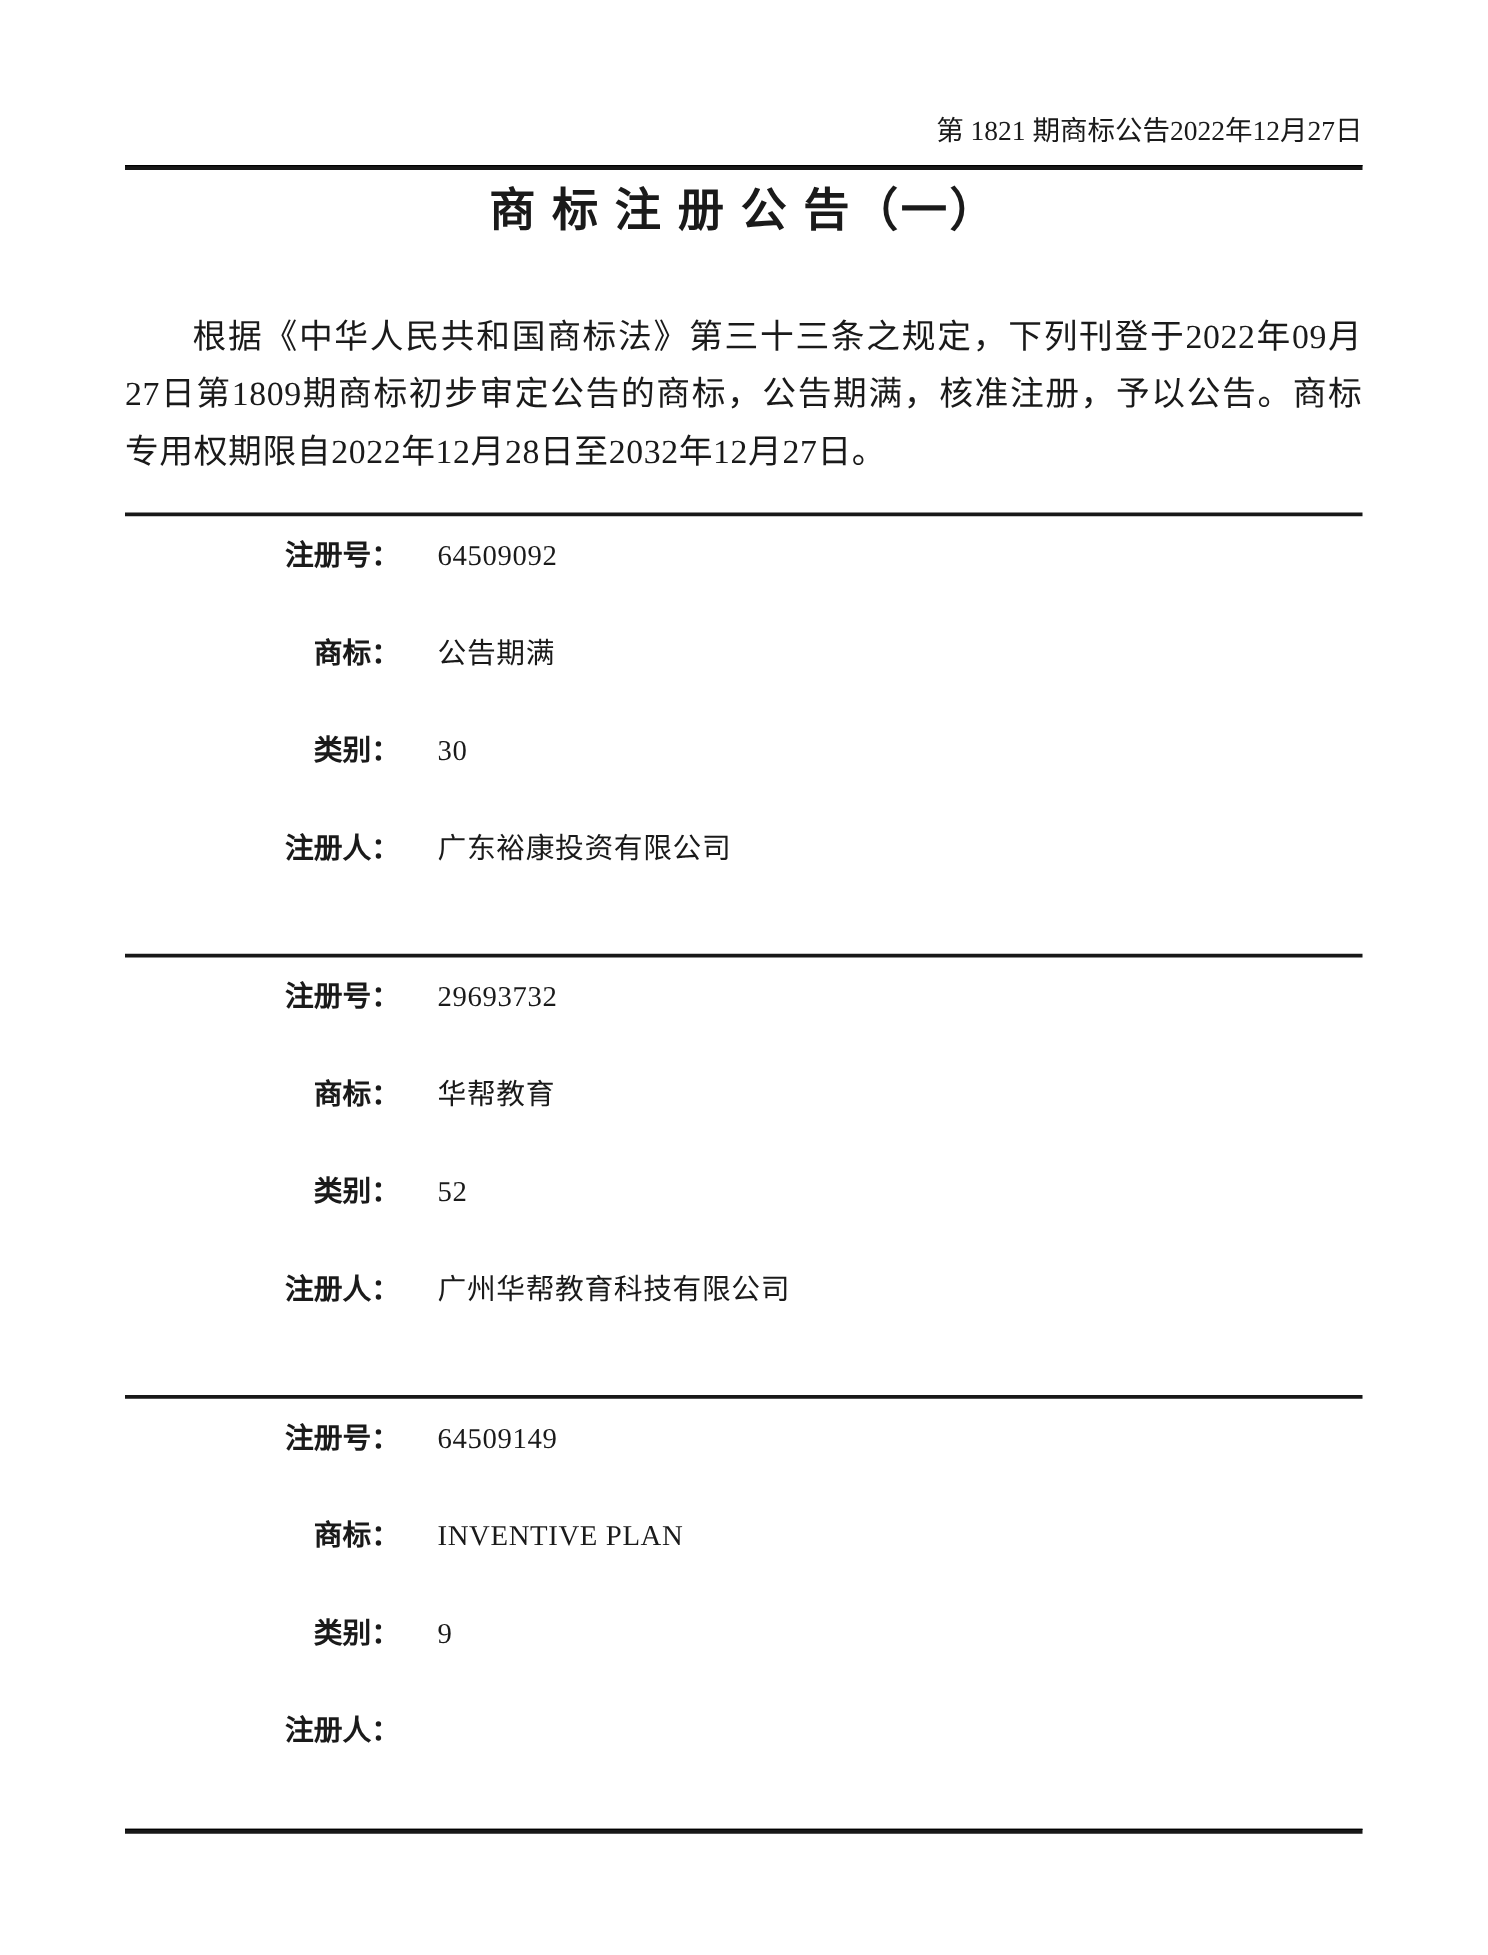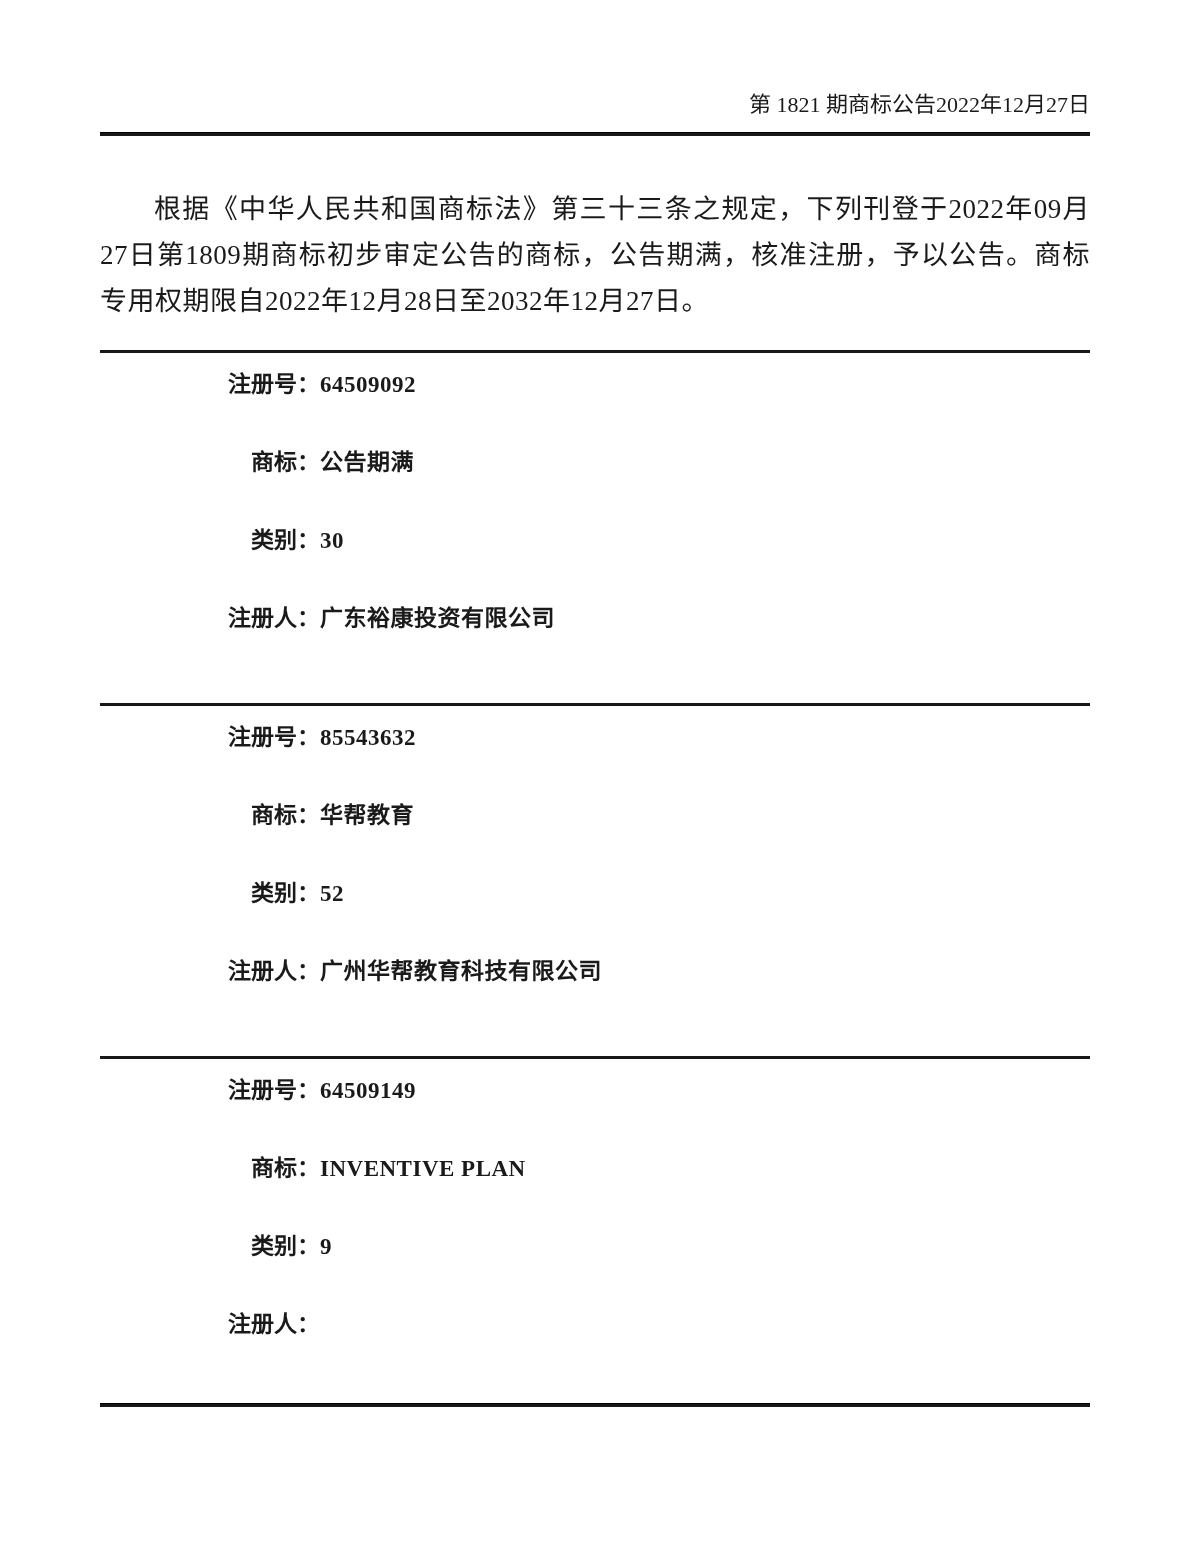--- a/index.html
+++ b/index.html
@@ -73,38 +73,40 @@
     font-size: 23px;
     line-height: 30px;
   }
   .row .label {
     flex: 0 0 220px;
     text-align: right;
     font-weight: bold;
     white-space: pre;
   }
   .row .value {
-    font-weight: bold;
+    margin-left: 30px;
+    font-weight: normal;
     letter-spacing: 0.5px;
   }
   .bottom-rule {
     margin-top: -6px;
   }
 </style>
 </head>
 <body>
 
 <div class="page">
 
   <div class="header-bar">
     <span>第 1821 期商标公告</span>
     <span>2022年12月27日</span>
   </div>
   <div class="rule header-rule"></div>
 
+  <div class="doc-title">商 标 注 册 公 告（一）</div>
 
   <div class="intro">根据《中华人民共和国商标法》第三十三条之规定，下列刊登于2022年09月27日第1809期商标初步审定公告的商标，公告期满，核准注册，予以公告。商标专用权期限自2022年12月28日至2032年12月27日。</div>
 
   <div class="entries">
 
     <div class="entry">
       <div class="row">
         <span class="label">注册号：</span>
         <span class="value">64509092</span>
       </div>
@@ -118,21 +120,21 @@
       </div>
       <div class="row">
         <span class="label">注册人：</span>
         <span class="value">广东裕康投资有限公司</span>
       </div>
     </div>
 
     <div class="entry">
       <div class="row">
         <span class="label">注册号：</span>
-        <span class="value">85543632</span>
+        <span class="value">29693732</span>
       </div>
       <div class="row">
         <span class="label">商标：</span>
         <span class="value">华帮教育</span>
       </div>
       <div class="row">
         <span class="label">类别：</span>
         <span class="value">52</span>
       </div>
       <div class="row">

